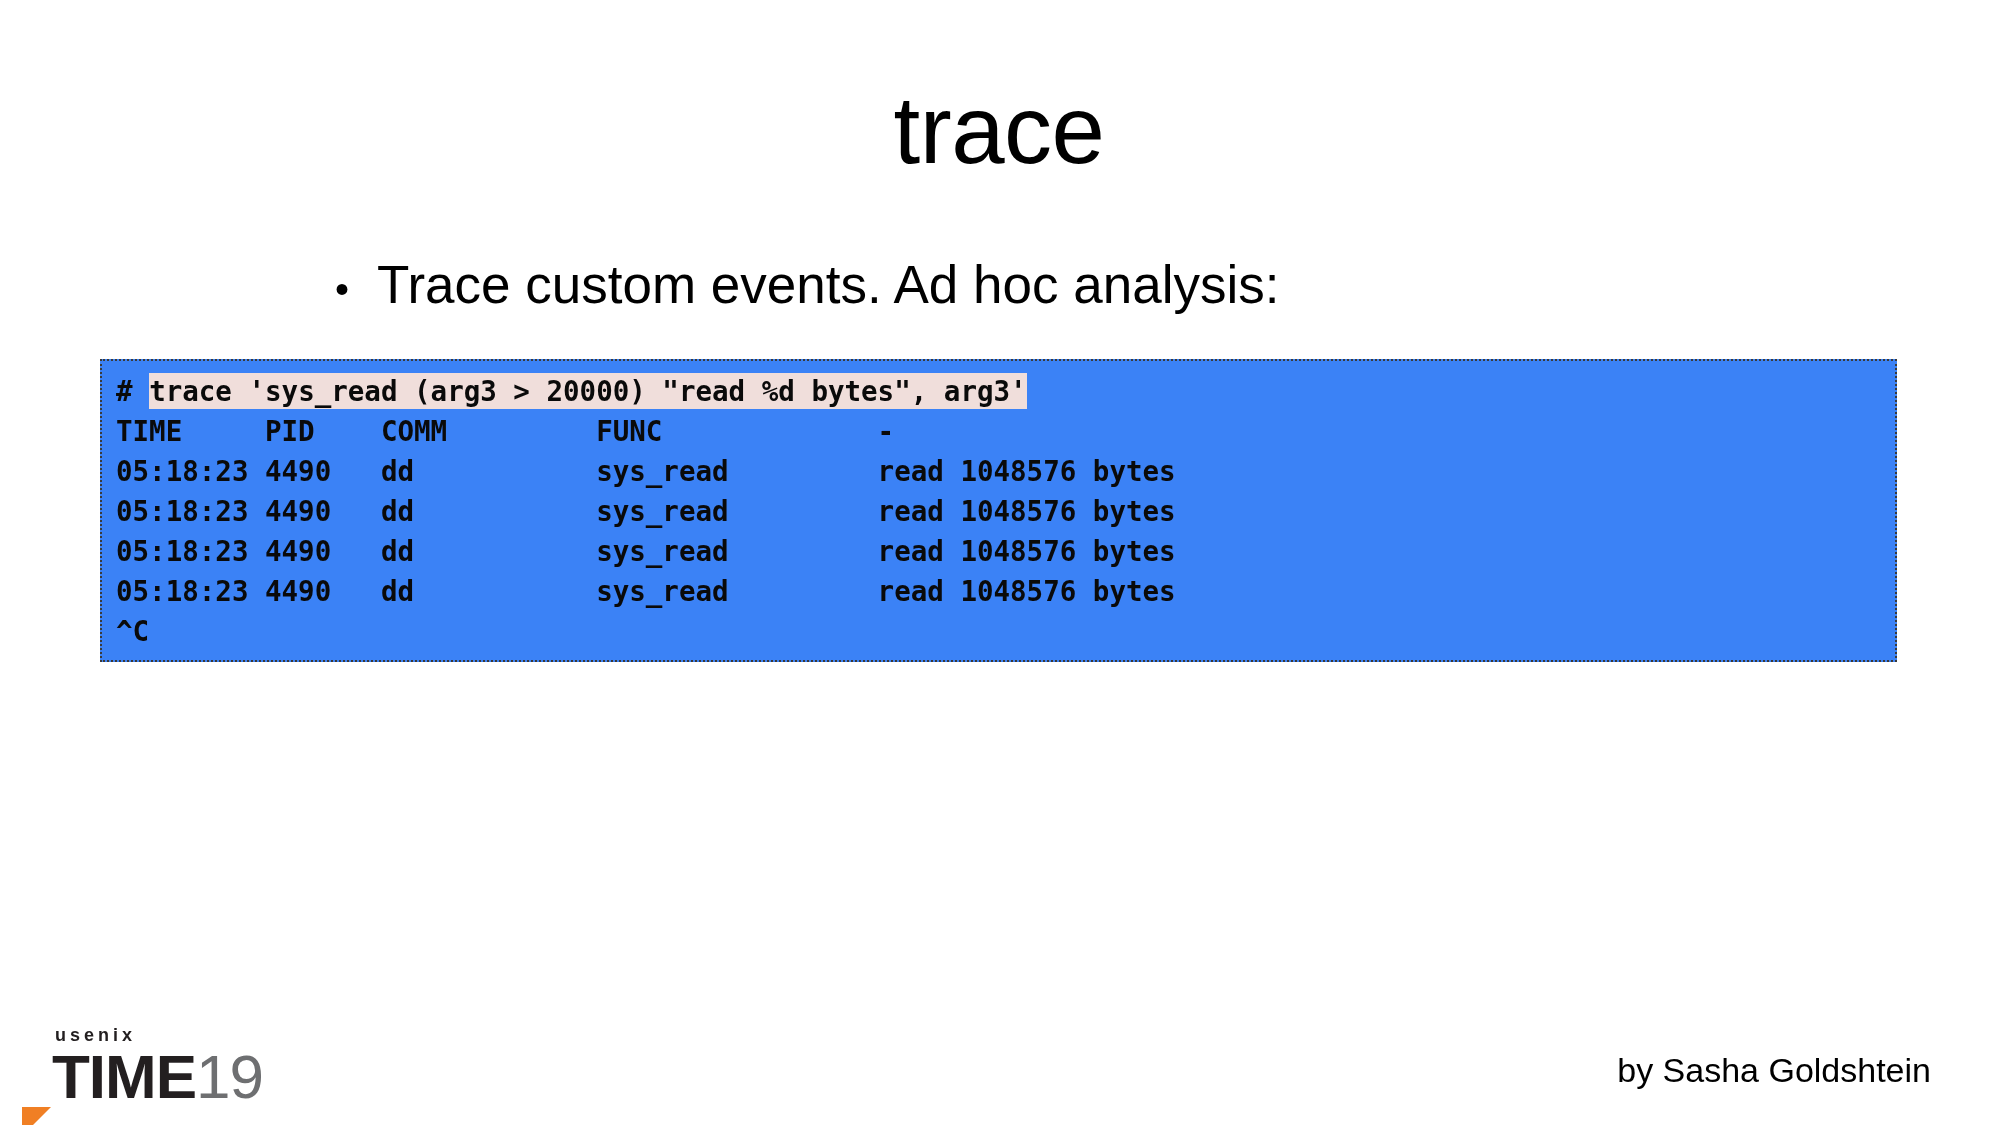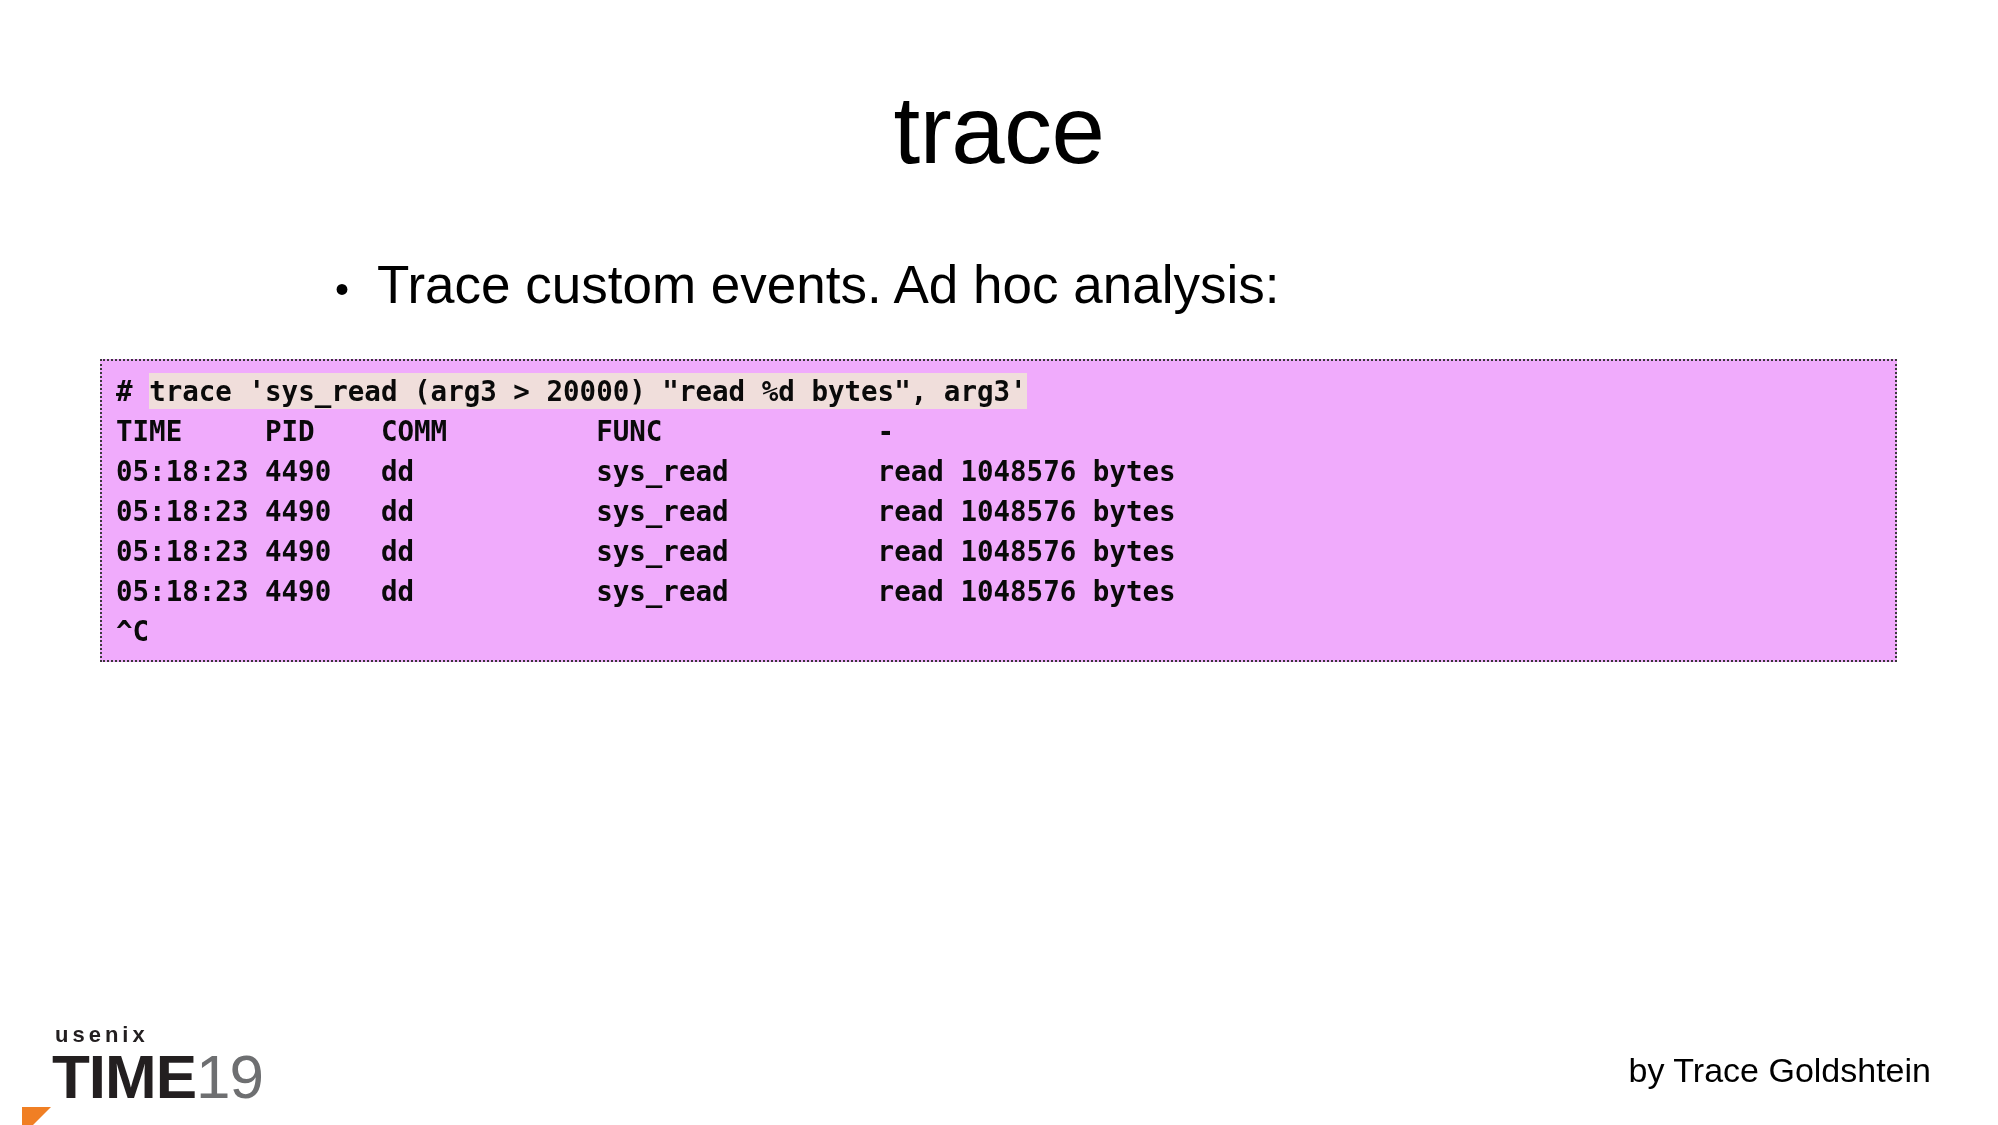--- a/index.html
+++ b/index.html
@@ -57,21 +57,21 @@
   }
 
   
   #code-block {
     position: absolute;
     left: 100px;
     top: 343px;
     width: 1797px;
     height: 303px;
     box-sizing: border-box;
-    background: #f0abfc;
+    background: #3b82f6;
     border: 2px dotted #3a3a3a;
     padding: 10px 16px 0 14px;
   }
   #code-pre {
     margin: 0;
     padding: 0;
     font-family: "DejaVu Sans Mono", "Liberation Mono", monospace;
     font-size: 27.5px;
     line-height: 40px;
     font-weight: bold;
@@ -94,21 +94,21 @@
     position: absolute;
     left: 22px;
     top: 1009px;
     width: 250px;
     height: 105px;
   }
   #logo-usenix {
     position: absolute;
     left: 33px;
     top: 0px;
-    font-size: 22px;
+    font-size: 18px;
     line-height: 20px;
     font-weight: bold;
     letter-spacing: 4px;
     color: #231f20;
   }
   #logo-wordmark {
     position: absolute;
     left: 30px;
     top: 18px;
     font-size: 62px;
@@ -159,15 +159,15 @@
   <div id="code-block">
     <pre id="code-pre"><span class="code-line"><span># </span><span class="hl">trace 'sys_read (arg3 &gt; 20000) "read %d bytes", arg3'</span></span><span class="code-line">TIME     PID    COMM         FUNC             -</span><span class="code-line">05:18:23 4490   dd           sys_read         read 1048576 bytes</span><span class="code-line">05:18:23 4490   dd           sys_read         read 1048576 bytes</span><span class="code-line">05:18:23 4490   dd           sys_read         read 1048576 bytes</span><span class="code-line">05:18:23 4490   dd           sys_read         read 1048576 bytes</span><span class="code-line">^C</span></pre>
   </div>
 
   <div id="logo">
     <div id="logo-triangle"></div>
     <div id="logo-usenix">usenix</div>
     <div id="logo-wordmark"><span>TIME</span><span id="logo-year">19</span></div>
   </div>
 
-  <div id="byline">by Trace Goldshtein</div>
+  <div id="byline">by Sasha Goldshtein</div>
 
 </div>
 
 </body></html>

